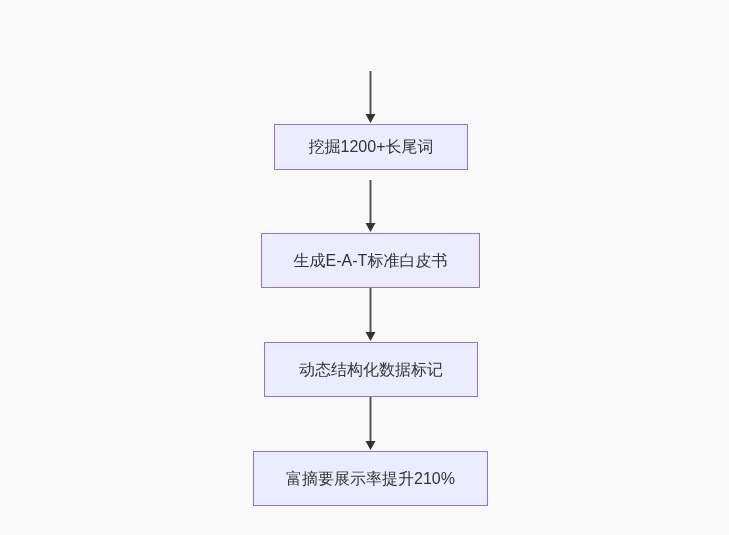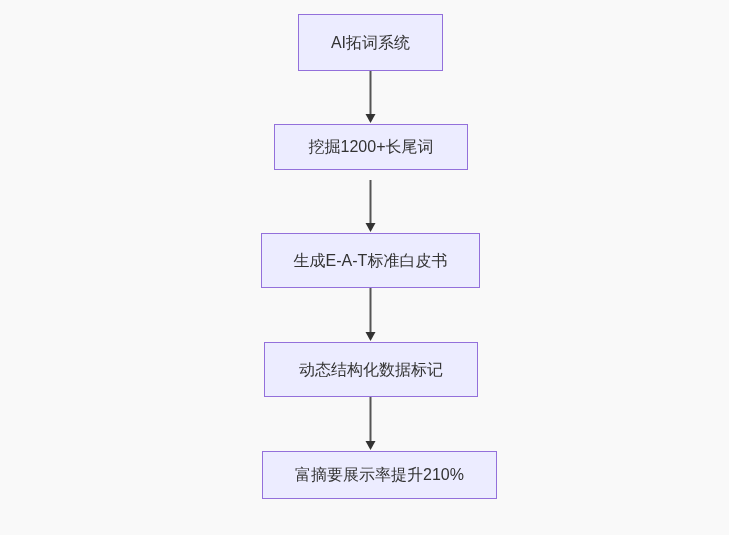--- a/index.html
+++ b/index.html
@@ -37,21 +37,21 @@
     display: flex;
     align-items: center;
     justify-content: center;
     text-align: center;
     white-space: nowrap;
   }
   .node-1 { left: 298px; top: 14px;  width: 145px; height: 57px; }
   .node-2 { left: 274px; top: 124px; width: 194px; height: 46px; }
   .node-3 { left: 261px; top: 233px; width: 219px; height: 55px; }
   .node-4 { left: 264px; top: 342px; width: 214px; height: 55px; }
-  .node-5 { left: 262px; top: 451px; width: 235px; height: 48px; }
+  .node-5 { left: 253px; top: 451px; width: 235px; height: 55px; }
   .edge-line {
     stroke: #555555;
     stroke-width: 2px;
     fill: none;
   }
   .edge-head {
     fill: #333333;
     stroke: none;
   }
 </style>
@@ -76,23 +76,20 @@
       <line class="edge-line" x1="370.5" y1="288" x2="370.5" y2="333"></line>
       <polygon class="edge-head" points="365.5,332 375.5,332 370.5,341"></polygon>
     </g>
 
     <g>
       <line class="edge-line" x1="370.5" y1="397" x2="370.5" y2="442"></line>
       <polygon class="edge-head" points="365.5,441 375.5,441 370.5,450"></polygon>
     </g>
   </svg>
 
-  <div class="node node-1">
-    <span>AI拓词系统</span>
-  </div>
 
   <div class="node node-2">
     <span>挖掘1200+长尾词</span>
   </div>
 
   <div class="node node-4">
     <span>动态结构化数据标记</span>
   </div>
 
   <div class="node node-3">

